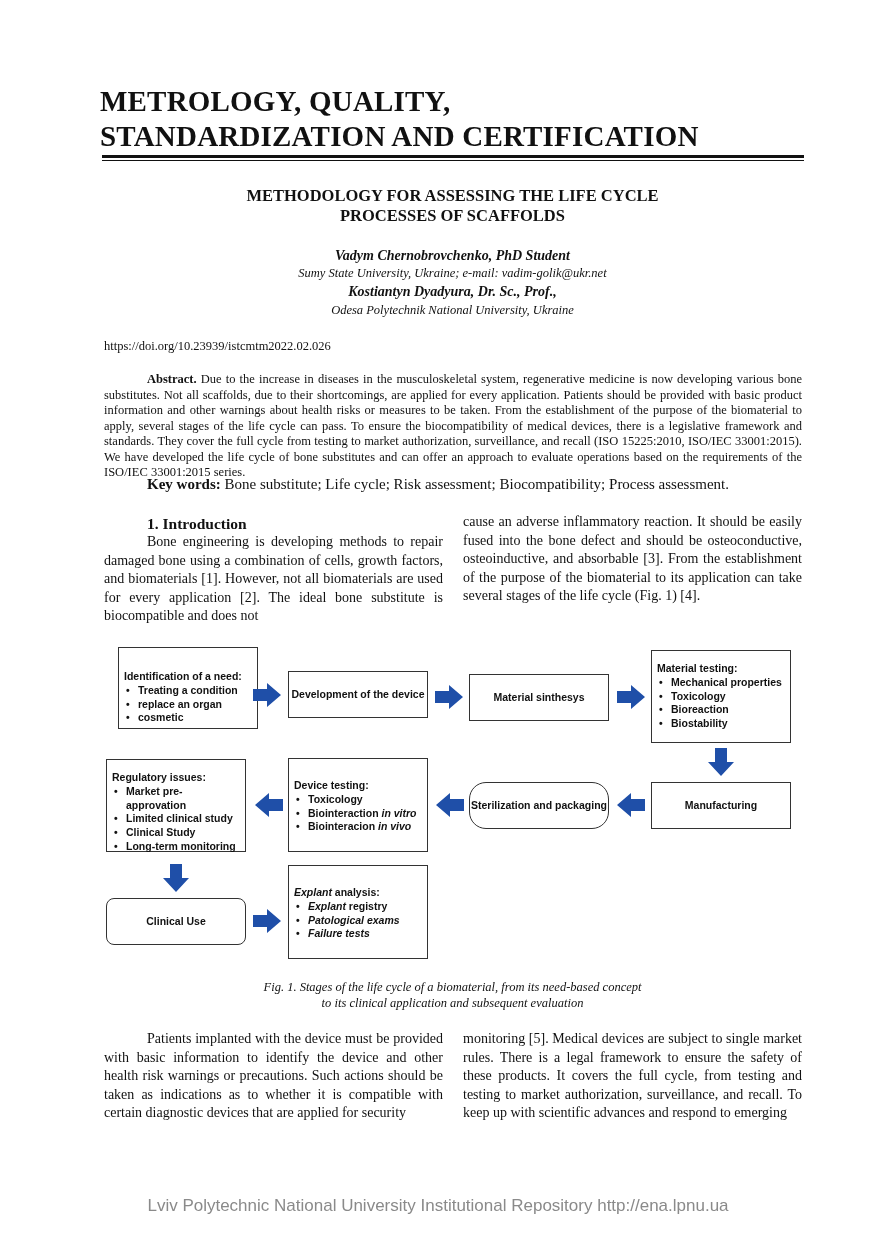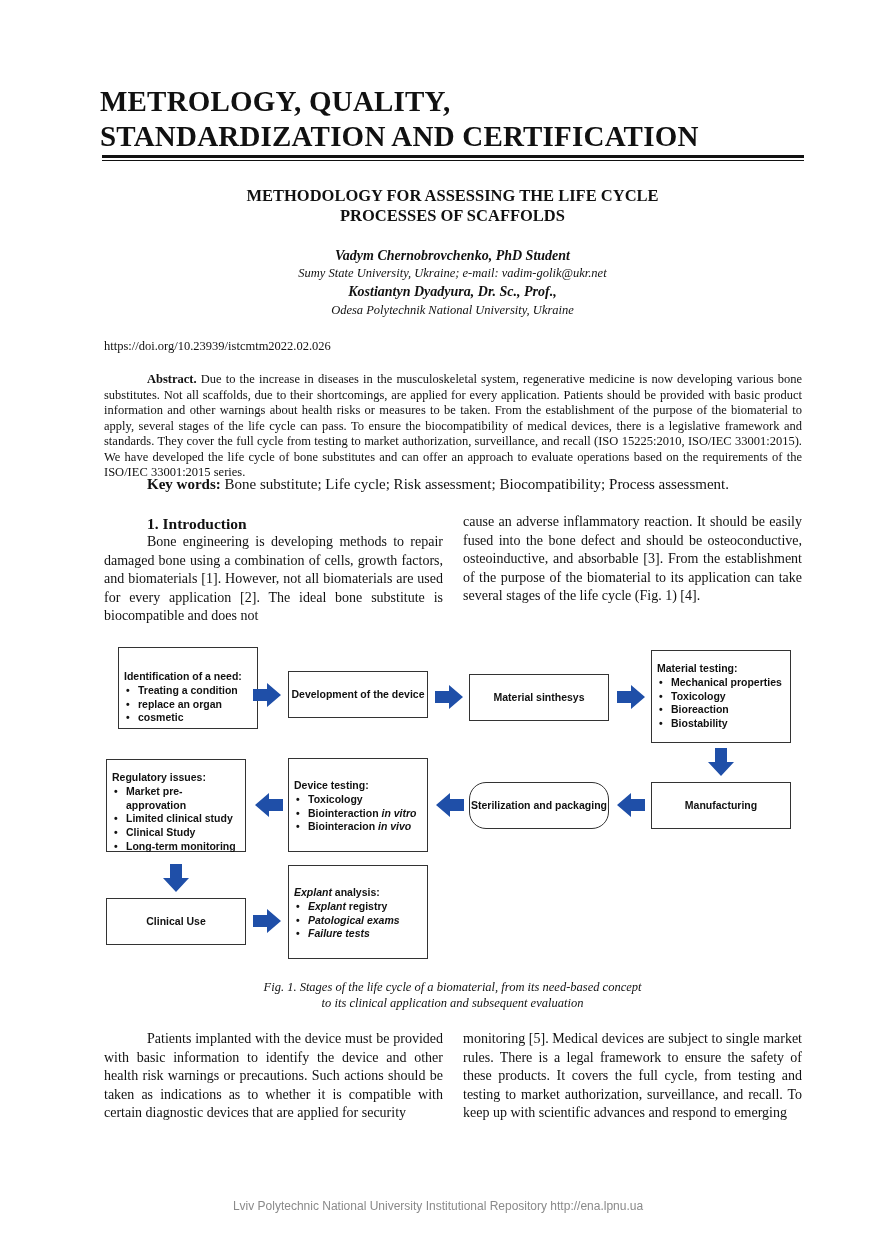--- a/index.html
+++ b/index.html
@@ -57,21 +57,21 @@
     .arrow { position: absolute; }
 
     .caption {
       left: 140px; width: 625px; top: 979px;
       text-align: center; font-style: italic; font-size: 12.5px; line-height: 16px;
     }
 
     .footer {
       left: 100px; width: 676px; top: 1197px; text-align: center;
       font-family: "Liberation Sans", "DejaVu Sans", sans-serif;
-      font-size: 12px; color: #8a8a8a; line-height: 18px;
+      font-size: 17px; color: #8a8a8a; line-height: 18px;
     }
   </style>
 </head>
 <body>
 
 <div class="abs section-title">
   <div>METROLOGY, QUALITY,</div>
   <div>STANDARDIZATION AND CERTIFICATION</div>
 </div>
 <div class="abs rule-thick"></div>
@@ -149,21 +149,21 @@
   </div>
 
   <div class="box center" style="left:469px;top:782px;width:140px;height:47px;border-radius:17px;">
     <span>Sterilization and packaging</span>
   </div>
 
   <div class="box center" style="left:651px;top:782px;width:140px;height:47px;">
     <span>Manufacturing</span>
   </div>
 
-  <div class="box center" style="left:106px;top:898px;width:140px;height:47px;">
+  <div class="box center" style="left:106px;top:898px;width:140px;height:47px;border-radius:8px;">
     <span>Clinical Use</span>
   </div>
 
   <div class="box" style="left:288px;top:865px;width:140px;height:94px;padding:20px 3px 0 5px;">
     <span class="bhead"><i>Explant</i><span> analysis:</span></span>
     <ul>
       <li><i>Explant</i><span> registry</span></li>
       <li><i>Patological exams</i></li>
       <li><i>Failure tests</i></li>
     </ul>

